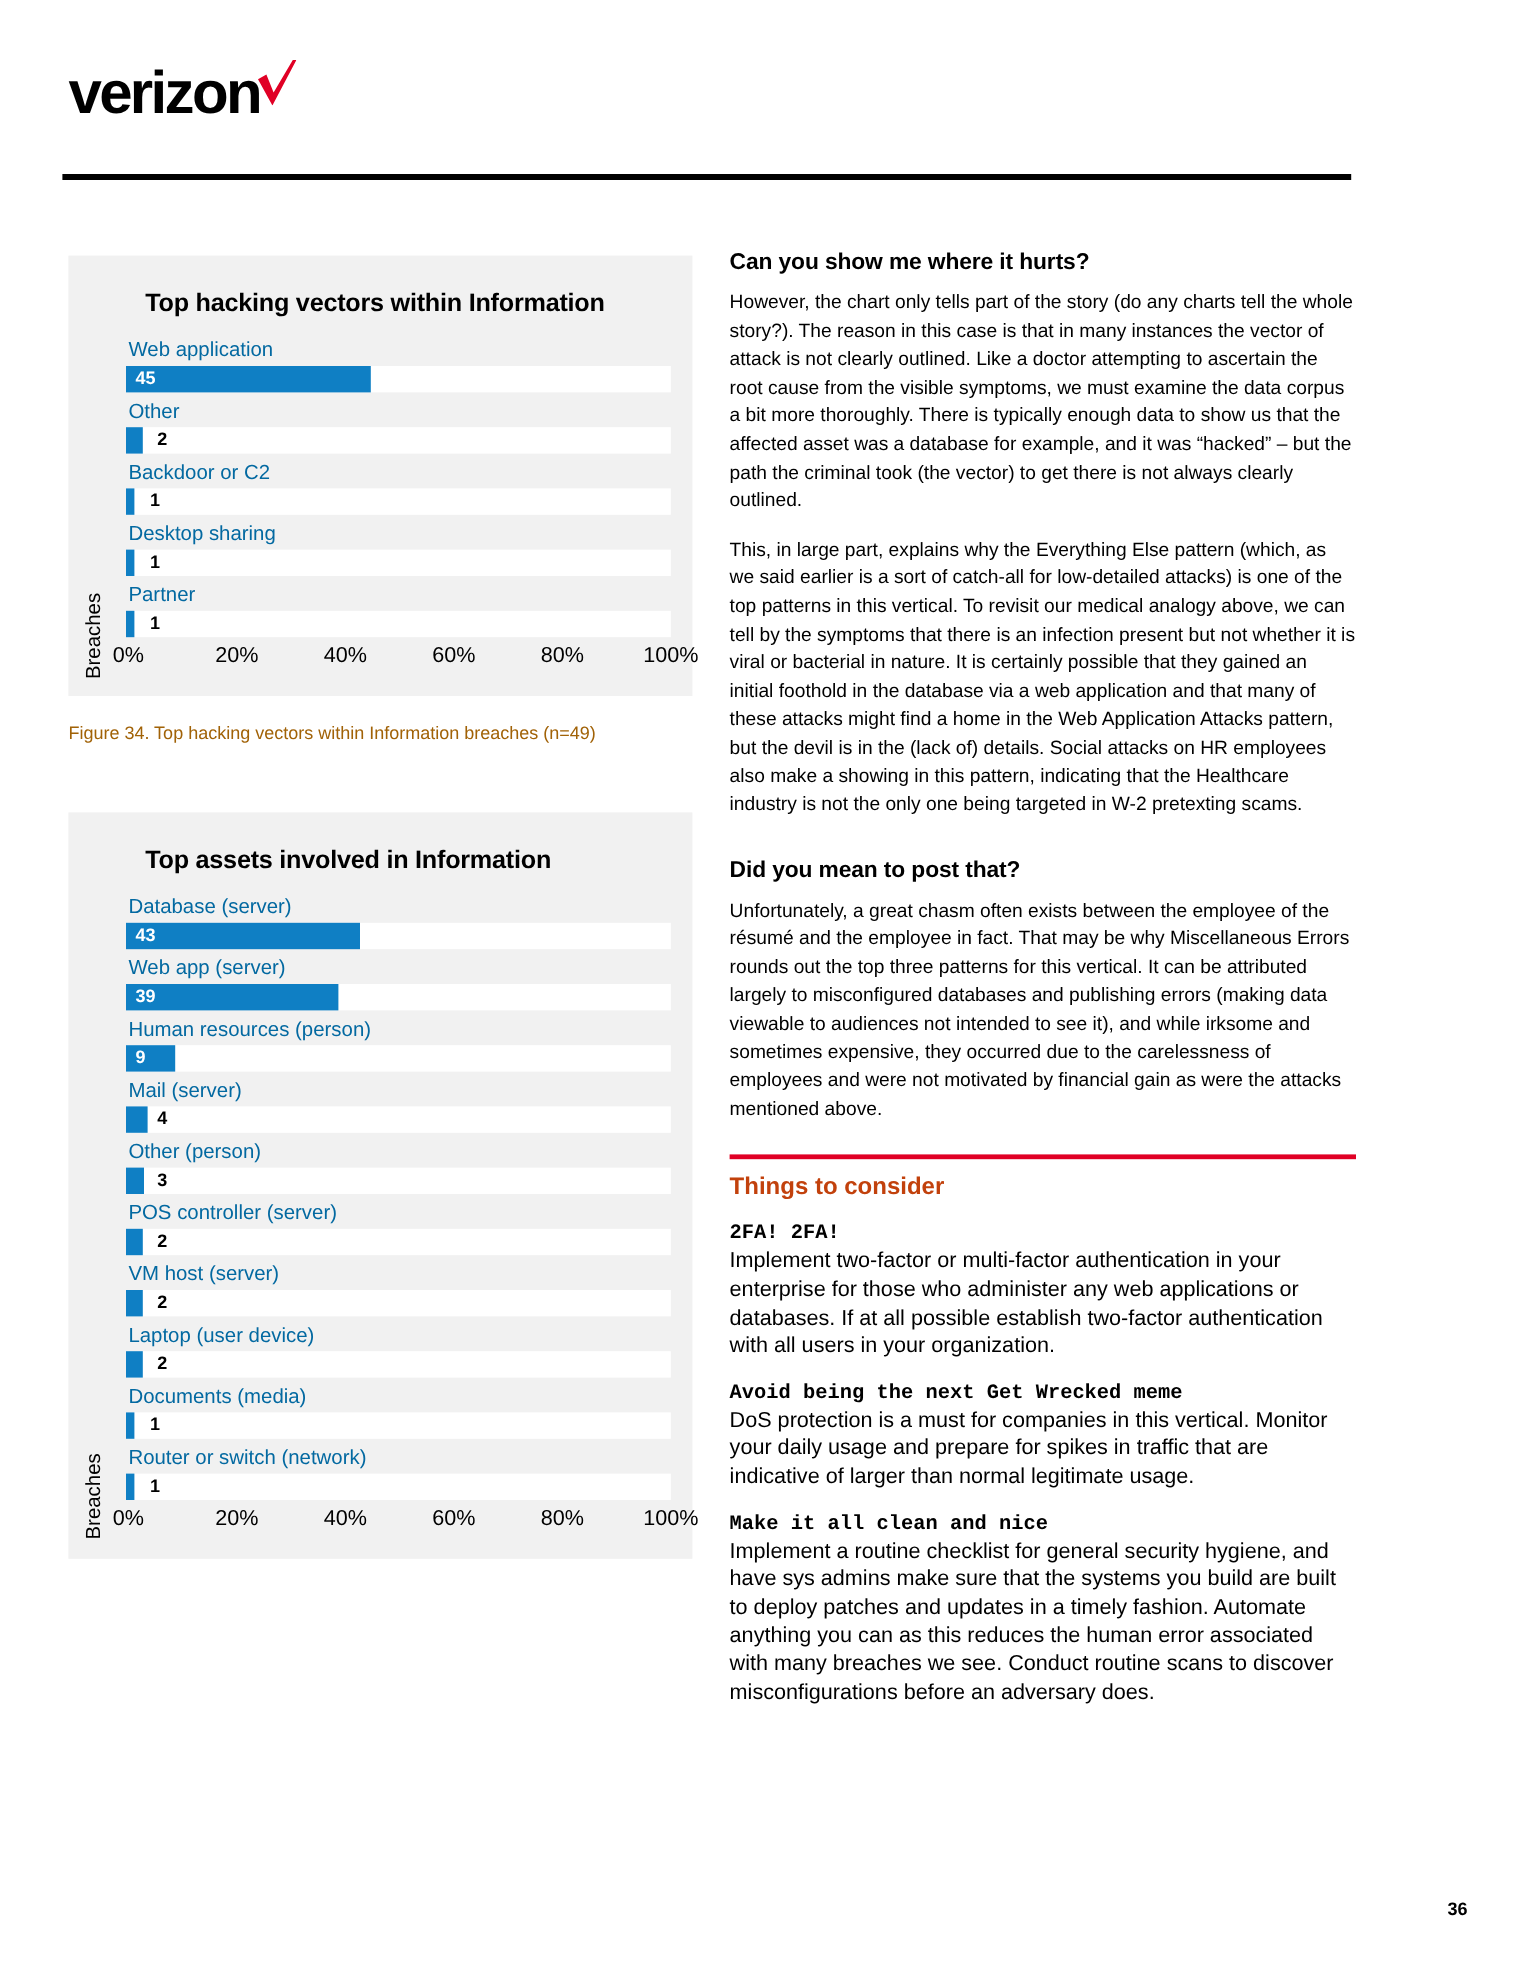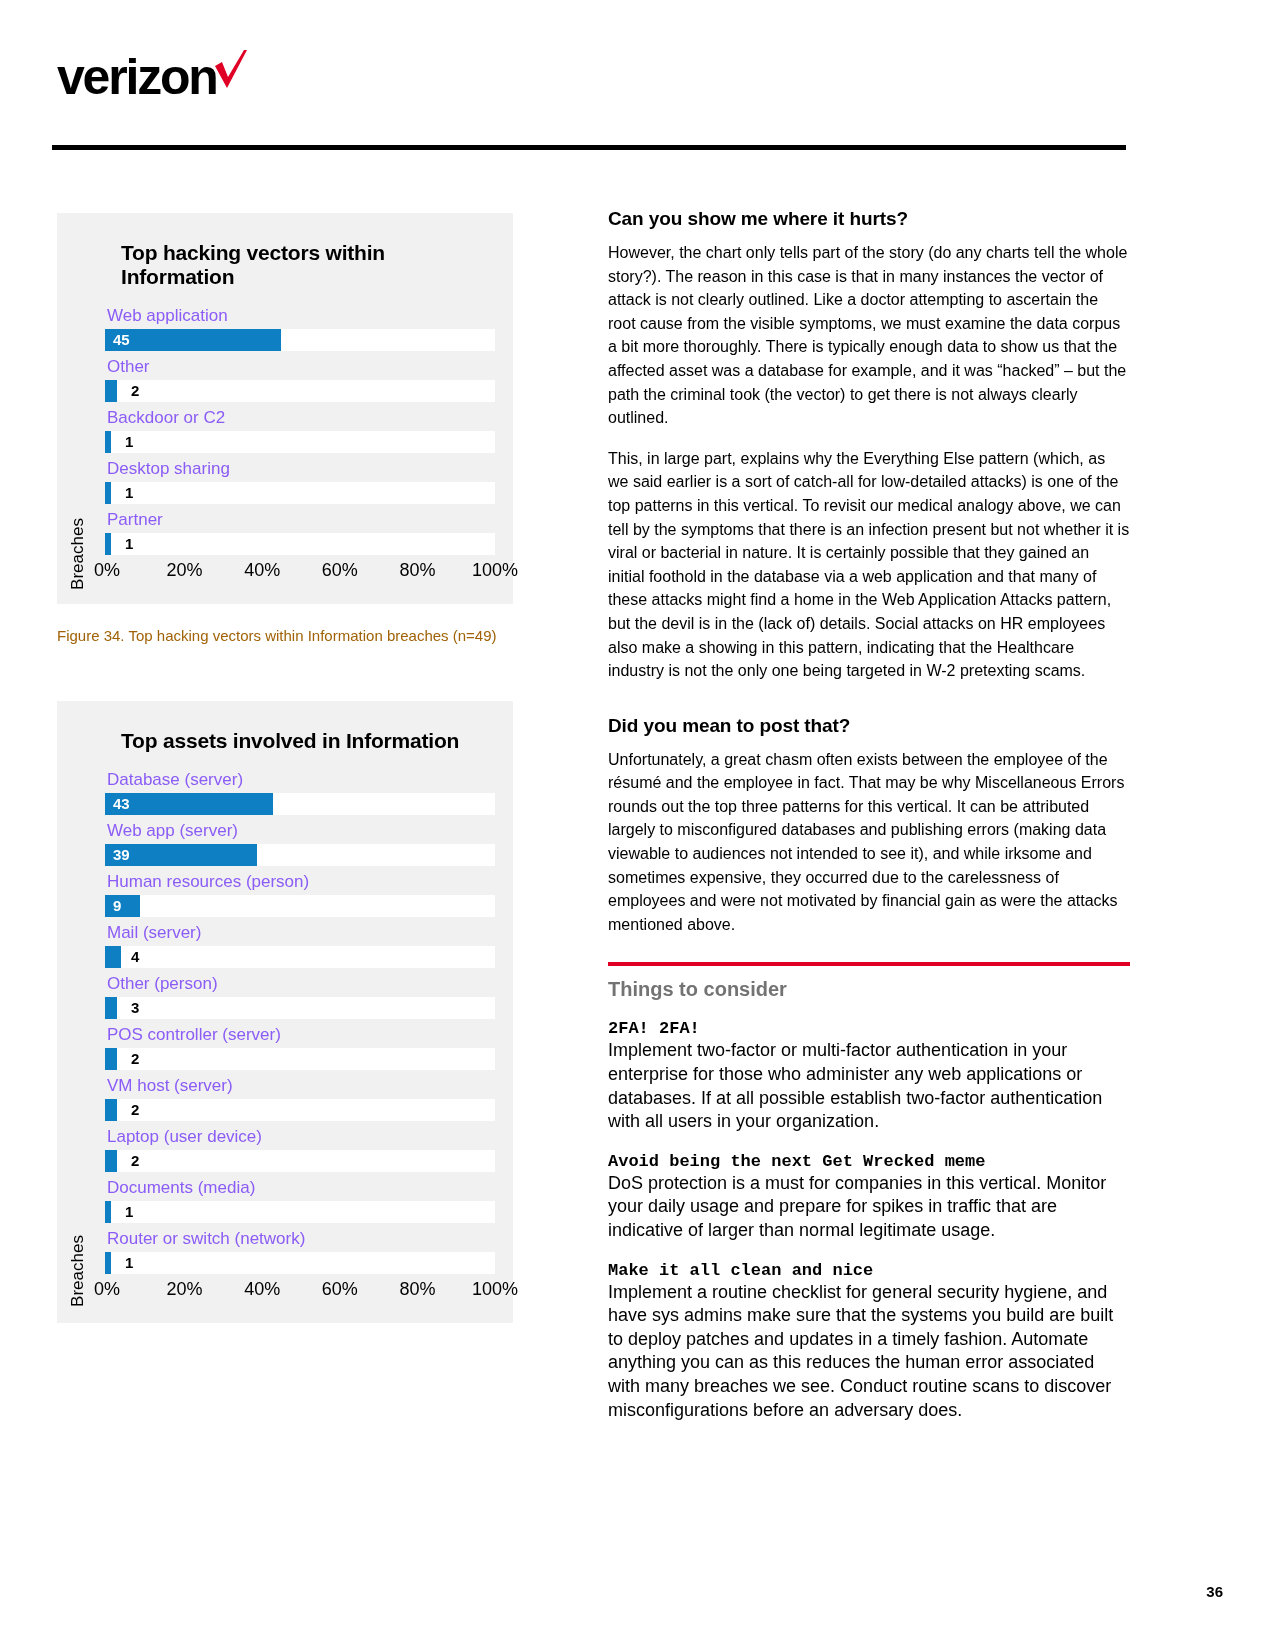--- a/index.html
+++ b/index.html
@@ -55,21 +55,21 @@
     position: absolute;
     left: 57px;
     top: 213px;
     width: 520px;
   }
 
   .chart-panel {
     background: #f1f1f1;
     padding: 22px 18px 18px 18px;
     box-sizing: border-box;
-    width: 456px;
+    width: 520px;
   }
   .chart-title {
     font-size: 21px;
     font-weight: bold;
     color: #000000;
     margin: 6px 0 14px 46px;
     letter-spacing: -0.2px;
   }
   .chart-body {
     display: flex;
@@ -93,21 +93,21 @@
   }
   .y-axis-label.tall span { bottom: 6px; }
   .bars {
     flex: 1 1 auto;
     margin-left: 4px;
   }
   .bar-group { margin-bottom: 0px; }
   .bar-label {
     font-size: 17px;
     line-height: 22px;
-    color: #8b5cf6;
+    color: #0369a1;
     padding: 2px 0 2px 2px;
   }
   .bar-track {
     position: relative;
     height: 22px;
     background: #ffffff;
     width: 100%;
     margin-bottom: 3px;
   }
   .bar-fill {
@@ -170,21 +170,21 @@
     text-align: left;
   }
   .ttc-rule {
     height: 4px;
     background: #e00025;
     margin-top: 26px;
     margin-bottom: 12px;
     width: 522px;
   }
   .ttc-title {
-    color: #737373;
+    color: #c2410c;
     font-size: 20px;
     font-weight: bold;
     margin: 0 0 12px 0;
   }
   .tip-head {
     font-size: 17px;
     font-weight: bold;
     margin: 18px 0 1px 0;
     font-family: Liberation Mono, monospace;
   }

